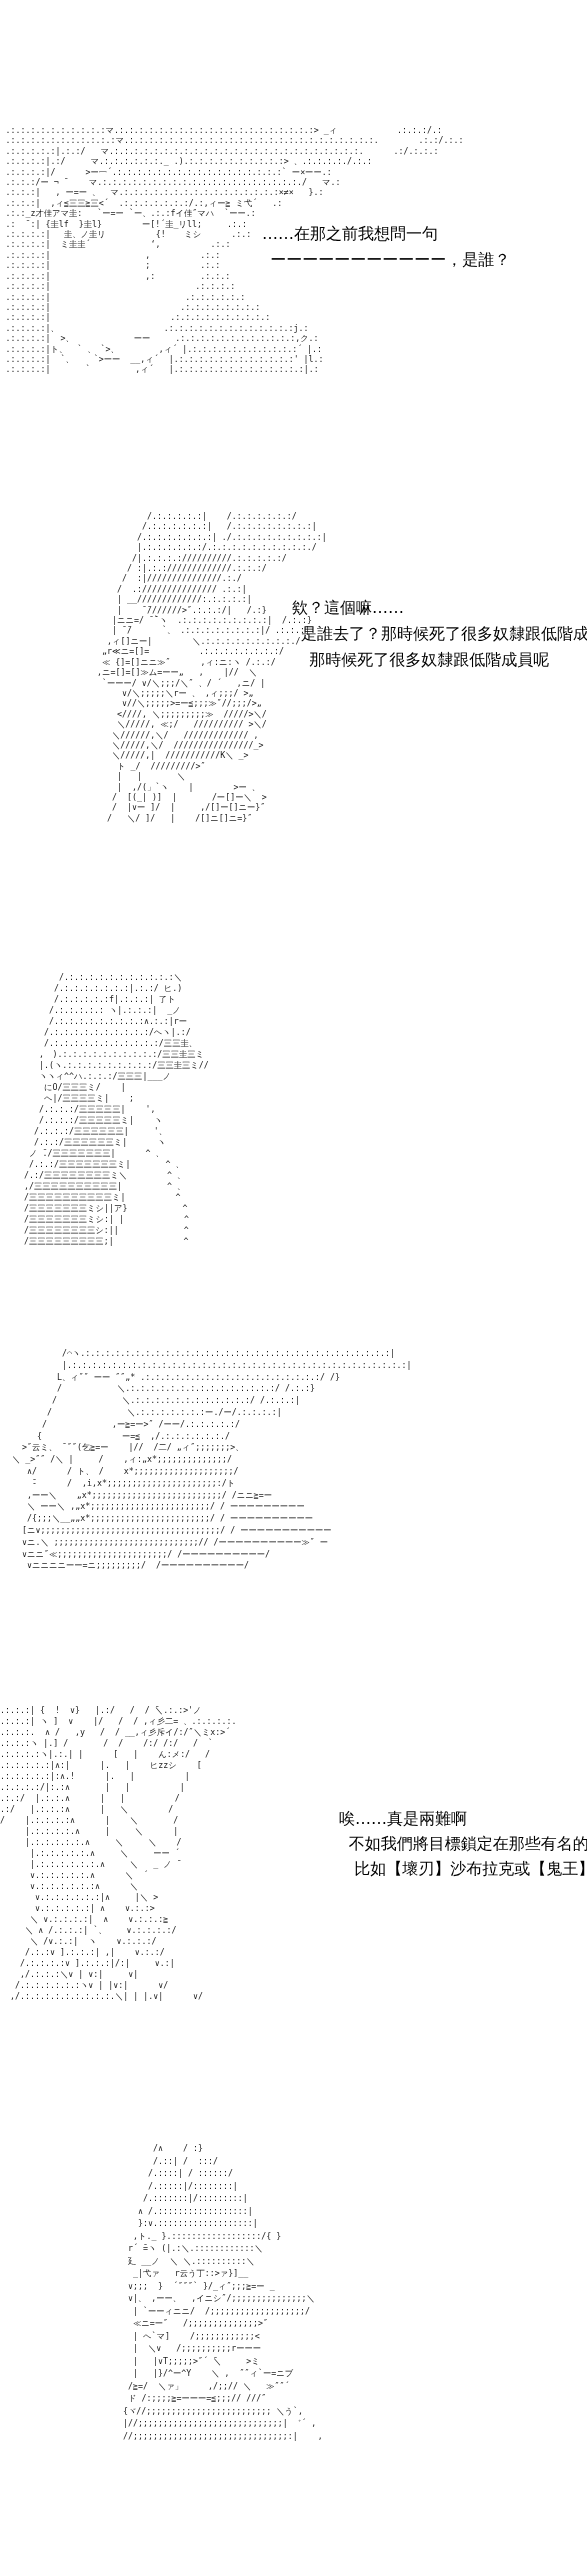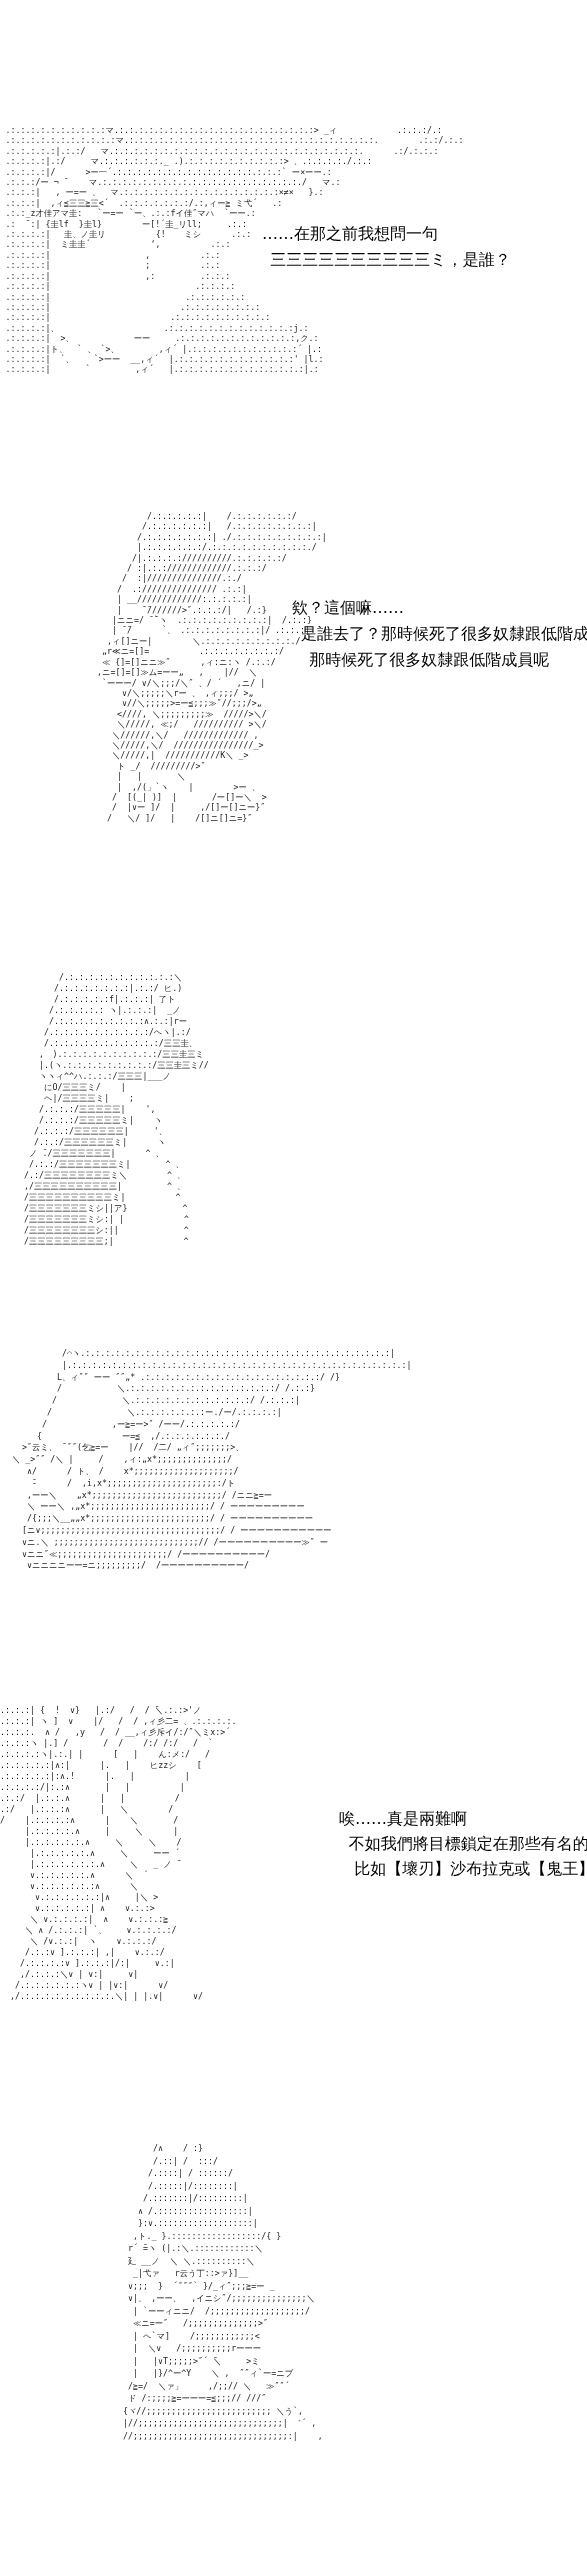--- a/index.html
+++ b/index.html
@@ -56,21 +56,21 @@
 .:.:.:.:|                           .:.:.:.:.:.:
 .:.:.:.:|                          .:.:.:.:.:.:.:.:
 .:.:.:.:|                        .:.:.:.:.:.:.:.:.:.:
 .:.:.:.:|、                     .:.:.:.:.:.:.:.:.:.:.:.:.:j.:
 .:.:.:.:|  &gt;、            ーー     .:.:.:.:.:.:.:.:.:.:.:.:,ク.:
 .:.:.:.:|ト、  ` 、 `&gt;、        ,ィ´ |.:.:.:.:.:.:.:.:.:.:.:´ |.:
 .:.:.:.:|  `、    `&gt;ーー  __,ィ´  |.:.:.:.:.:.:.:.:.:.:.:.:' |l.:
 .:.:.:.:|       `         ,ィ´   |.:.:.:.:.:.:.:.:.:.:.:.:.:|.:</pre>
   <div class="dialogue" style="left:262px; top:199px;">
     <div class="line">……在那之前我想問一句</div>
-    <div class="line" style="margin-left:8.3px;">三三三三三三三三三三ミ，是誰？</div>
+    <div class="line" style="margin-left:8.3px;">ーーーーーーーーーーー，是誰？</div>
   </div>
 
   <pre class="aa" style="left:87px; top:511px; line-height:10.4px;">            /.:.:.:.:.:|    /.:.:.:.:.:.:/
            /.:.:.:.:.:.:|   /.:.:.:.:.:.:.:.:|
           /.:.:.:.:.:.:.:| ./.:.:.:.:.:.:.:.:.:|
           |.:.:.:.:.:.:/.:.:.:.:.:.:.:.:.:.:./
          /|.:.:.:.://////////.:.:.:.:.:/
         / :|.:.://///////////.:.:.:/
        /  :|///////////////.:./
       /  .://///////////// .:.:|

